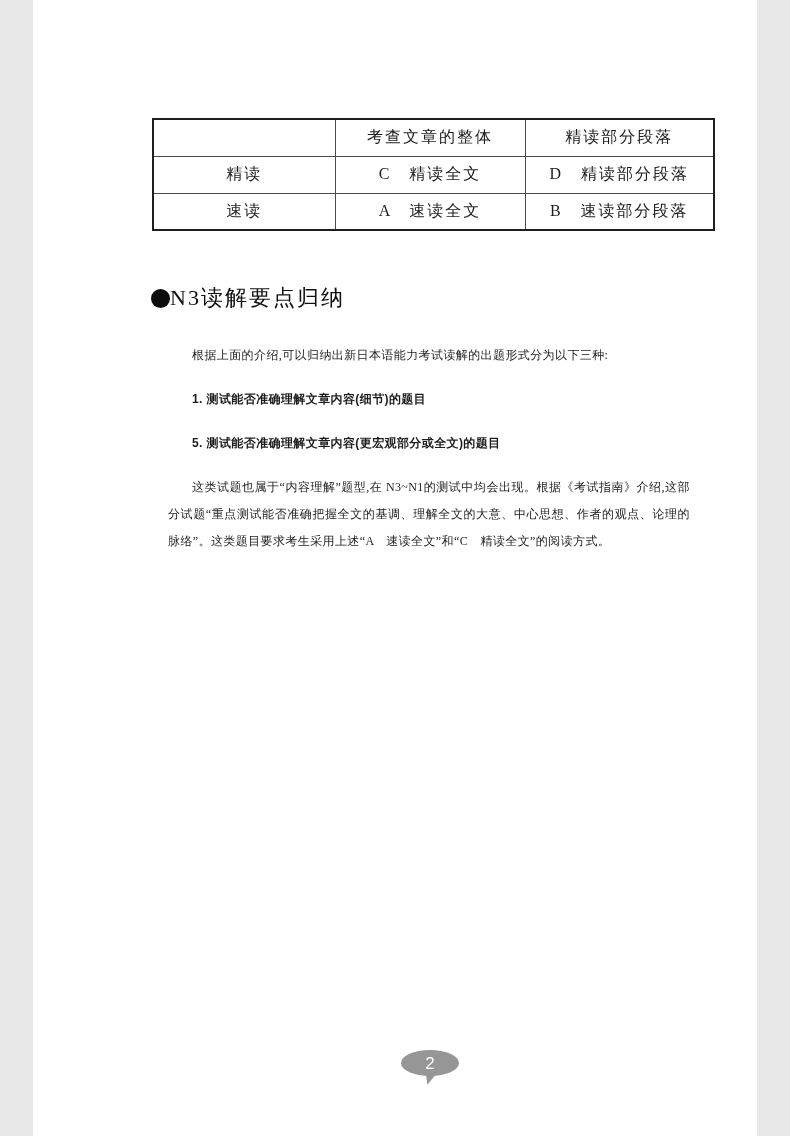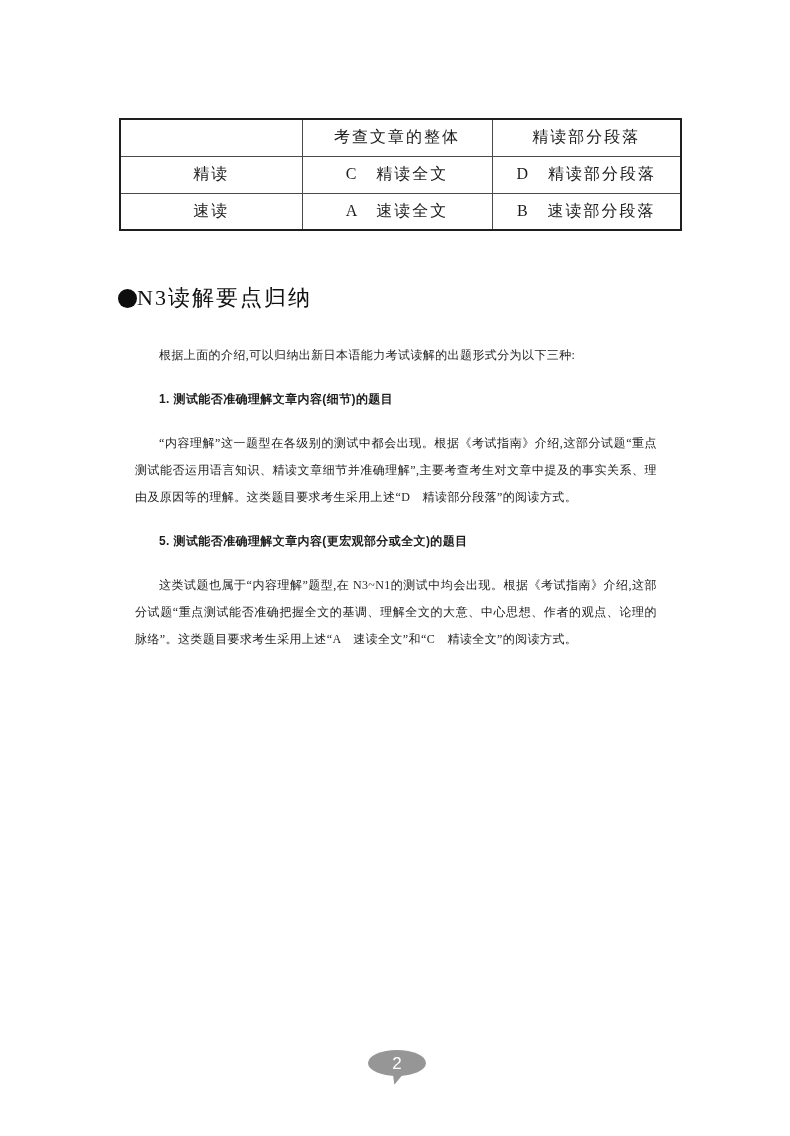--- a/index.html
+++ b/index.html
@@ -7,21 +7,21 @@
     --table-border: #1f1f1f;
     --bullet: #0d0d0d;
     --page-badge-bg: #969696;
     --page-badge-text: #ffffff;
     --page-bg: #ffffff;
   }
   * { box-sizing: border-box; }
   html, body { margin: 0; padding: 0; background: #e8e8e8; }
   .page {
     position: relative;
-    width: 790px;
+    width: 724px;
     height: 1136px;
     margin: 0 auto;
     background: var(--page-bg);
     color: var(--text);
     font-family: "Liberation Serif", "DejaVu Serif", serif;
     overflow: hidden;
   }
 
   
   table.reading-table {
@@ -154,21 +154,20 @@
 
     <div class="section-header">
       <span class="bullet"></span>
       <span class="section-title">N3读解要点归纳</span>
     </div>
 
     <p class="intro">根据上面的介绍,可以归纳出新日本语能力考试读解的出题形式分为以下三种:</p>
 
     <div class="item">
       <p class="item-heading">1. 测试能否准确理解文章内容(细节)的题目</p>
-      <p class="item-body">“内容理解”这一题型在各级别的测试中都会出现。根据《考试指南》介绍,这部分试题“重点测试能否运用语言知识、精读文章细节并准确理解”,主要考查考生对文章中提及的事实关系、理由及原因等的理解。这类题目要求考生采用上述“D　精读部分段落”的阅读方式。</p>
     </div>
 
     <div class="item gap">
       <p class="item-heading">5. 测试能否准确理解文章内容(更宏观部分或全文)的题目</p>
       <p class="item-body">这类试题也属于“内容理解”题型,在 N3~N1的测试中均会出现。根据《考试指南》介绍,这部分试题“重点测试能否准确把握全文的基调、理解全文的大意、中心思想、作者的观点、论理的脉络”。这类题目要求考生采用上述“A　速读全文”和“C　精读全文”的阅读方式。</p>
     </div>
 
 
   </div>
 

